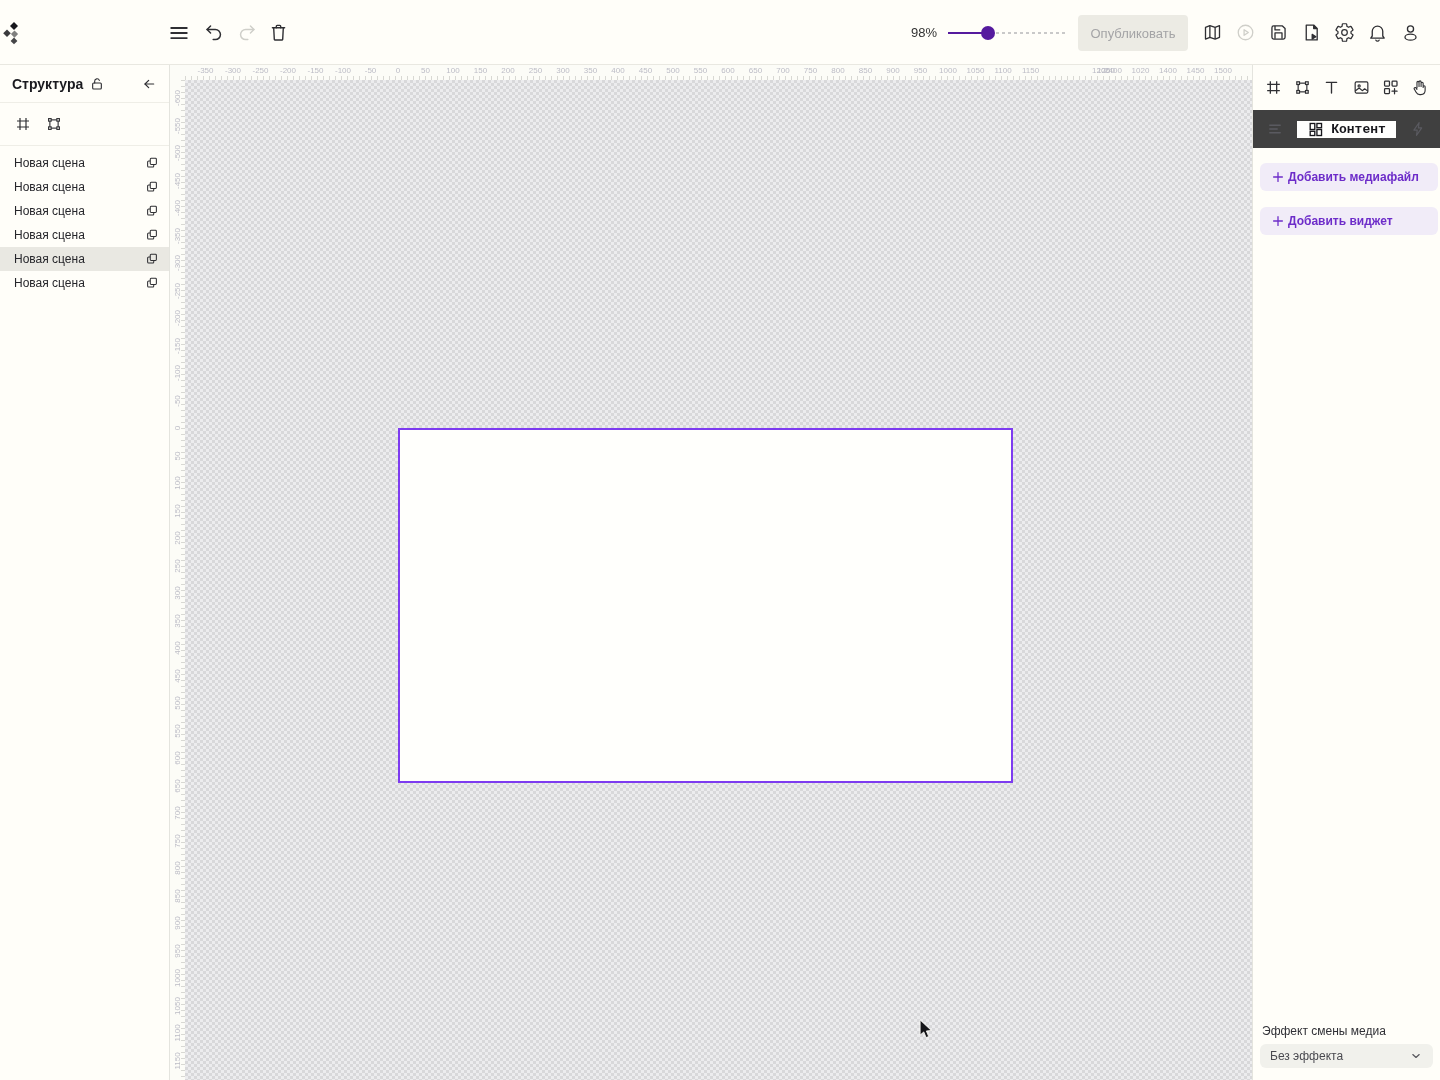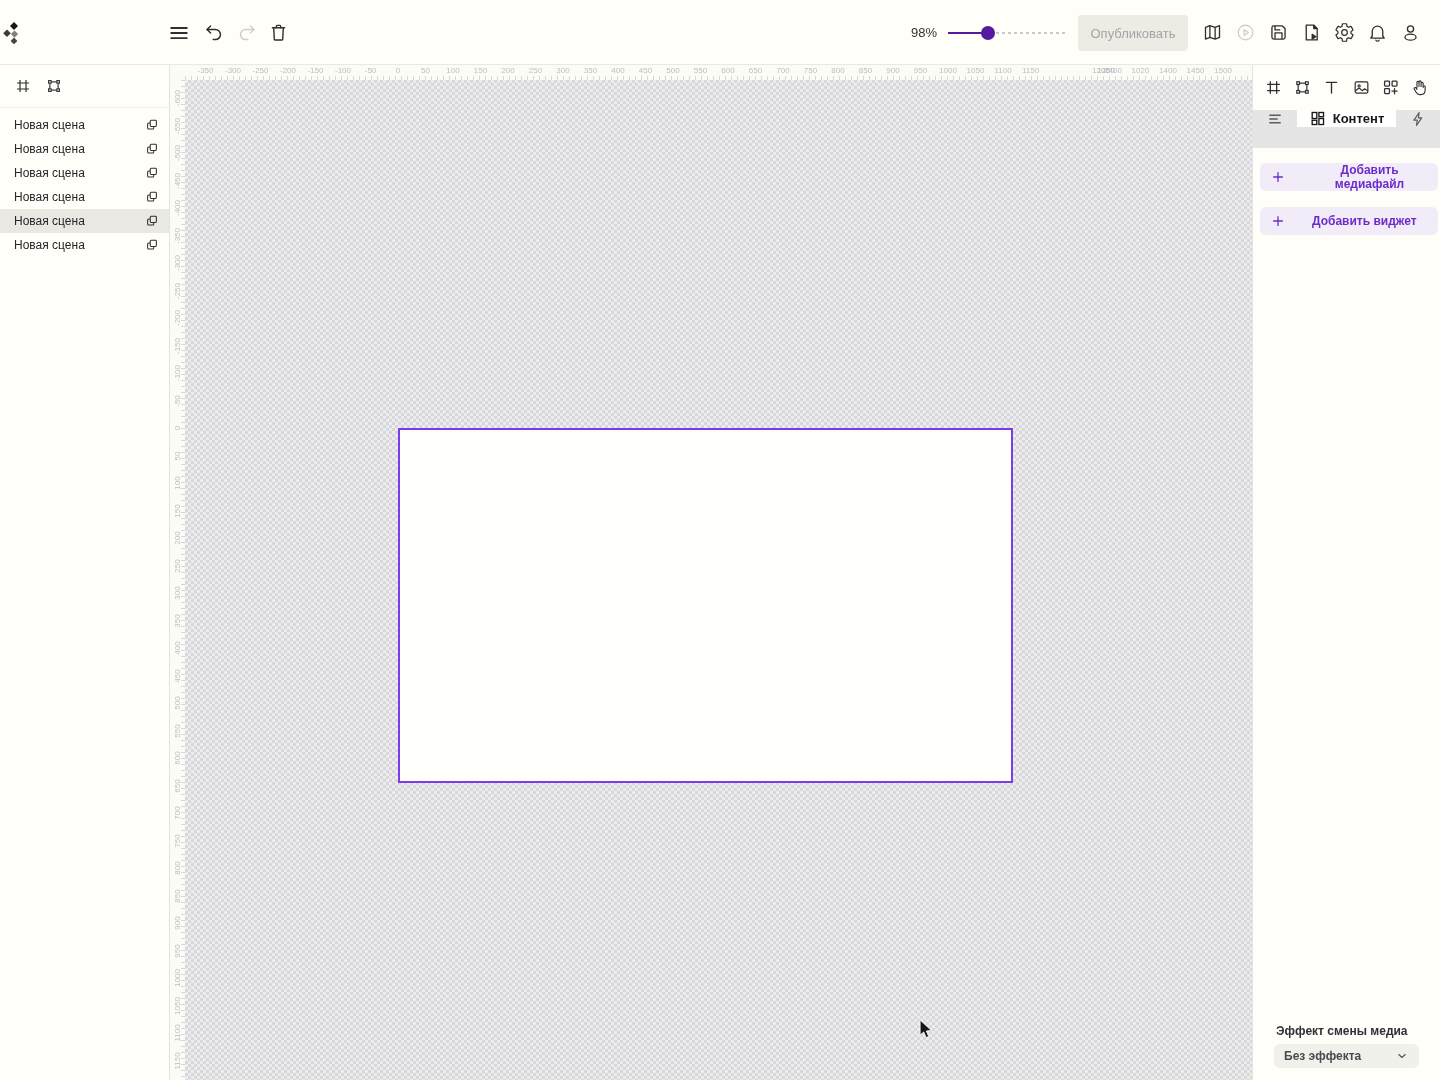--- a/index.html
+++ b/index.html
@@ -48,30 +48,30 @@
   .tickv { position:absolute; left:7px; transform:translate(-50%,-50%) rotate(-90deg); font-size:8px; color:#bcbcc6; white-space:nowrap; }
   .checker { position:absolute; top:15px; left:15px; right:0; bottom:0;
       background:conic-gradient(#d8d8da 25%, #ececee 0 50%, #d8d8da 0 75%, #ececee 0);
       background-size:6px 6px; }
   .scene-rect { position:absolute; left:213px; top:348px; width:615px; height:355px; background:#fffffc; border:2px solid var(--selection); }
   .cursor { position:absolute; left:732px; top:939px; pointer-events:none; }
 
   
   .right-panel { position:absolute; top:65px; right:0; bottom:0; width:188px; background:#fffef9; border-left:1px solid #e4e4de; z-index:4; }
   .rp-toolbar { height:45px; display:flex; align-items:center; justify-content:space-around; padding:0 6px; color:#2f2f33; }
-  .rp-tabs { height:38px; display:flex; background:#e5e5e5; align-items:flex-start; }
+  .rp-tabs { height:38px; display:flex; background:#404040; align-items:center;font-family:Liberation Mono, monospace; }
   .rp-tab { display:flex; align-items:center; justify-content:center; color:#5a5a60; cursor:pointer; }
   .rp-tab.side { width:44px; }
   .rp-tab.active { flex:1; background:#fffffd; color:#17171c; gap:7px; }
   .rp-tab.active .tab-label { font-size:13px; font-weight:700; color:#17171c; }
-  .add-btn { display:flex; align-items:center; gap:27px; width:178px; height:28px; margin:0 7px; padding:0 11px;
+  .add-btn { display:flex; align-items:center; gap:3px; width:178px; height:28px; margin:0 7px; padding:0 11px;
       border:none; border-radius:6px; background:#f1ecf8; color:var(--accent); font-size:12px; font-weight:700; font-family:inherit; cursor:pointer; }
   .add-btn:first-of-type { margin-top:15px; }
   .add-btn + .add-btn { margin-top:16px; }
-  .rp-bottom { position:absolute; left:0; right:0; bottom:12px; padding:0 21px;font-weight:bold; }
+  .rp-bottom { position:absolute; left:0; right:0; bottom:12px; padding:0 7px; }
   .effect-label { font-size:12px; color:#303036; margin:0 2px 6px; }
   .effect-select { position:relative; height:24px; background:#f1f1ec; border-radius:6px; display:flex; align-items:center; padding:0 10px; cursor:pointer; }
   .effect-value { flex:1; font-size:12px; color:#4a4a50; }
   .effect-select .chev { color:#55555b; }
 </style>
 </head>
 <body>
 
 <div id="app">
 
@@ -162,20 +162,36 @@
       <span class="tb-icon" style="position:static">
         <svg width="21" height="21" viewBox="0 0 24 24" fill="none" stroke="currentColor" stroke-width="1.5">
             <circle cx="12" cy="8" r="3.5"></circle>
             <ellipse cx="12" cy="17.3" rx="6.3" ry="3.4"></ellipse>
           </svg>
       </span>
     </span>
   </header>
 
   <aside class="left-panel">
+    <div class="lp-header">
+      <span class="lp-title">Структура</span>
+      <span style="color:#2f2f33;display:flex">
+        <svg width="16" height="16" viewBox="0 0 24 24" fill="none" stroke="currentColor" stroke-width="1.7" stroke-linecap="round">
+            <rect x="5.5" y="10.5" width="13" height="9" rx="1.5"></rect>
+            <path d="M8.5 10.5V7.8a3.6 3.6 0 0 1 7-1.2"></path>
+          </svg>
+      </span>
+      <span class="lp-spacer"></span>
+      <span style="color:#2f2f33;display:flex">
+        <svg width="16" height="16" viewBox="0 0 24 24" fill="none" stroke="currentColor" stroke-width="1.8" stroke-linecap="round" stroke-linejoin="round">
+            <path d="M19 12H6"></path>
+            <path d="M11.5 6.5L6 12l5.5 5.5"></path>
+          </svg>
+      </span>
+    </div>
     <div class="lp-tools">
       <span style="display:flex">
         <svg width="18" height="18" viewBox="0 0 24 24" fill="none" stroke="currentColor" stroke-width="1.6">
             <path d="M8 4v16M16 4v16M4 8h16M4 16h16"></path>
           </svg>
       </span>
       <span style="display:flex">
         <svg width="18" height="18" viewBox="0 0 24 24" fill="none" stroke="currentColor" stroke-width="1.5">
             <rect x="6.5" y="6.5" width="11" height="11"></rect>
             <rect x="4.8" y="4.8" width="3.4" height="3.4" fill="#fffef9"></rect>

